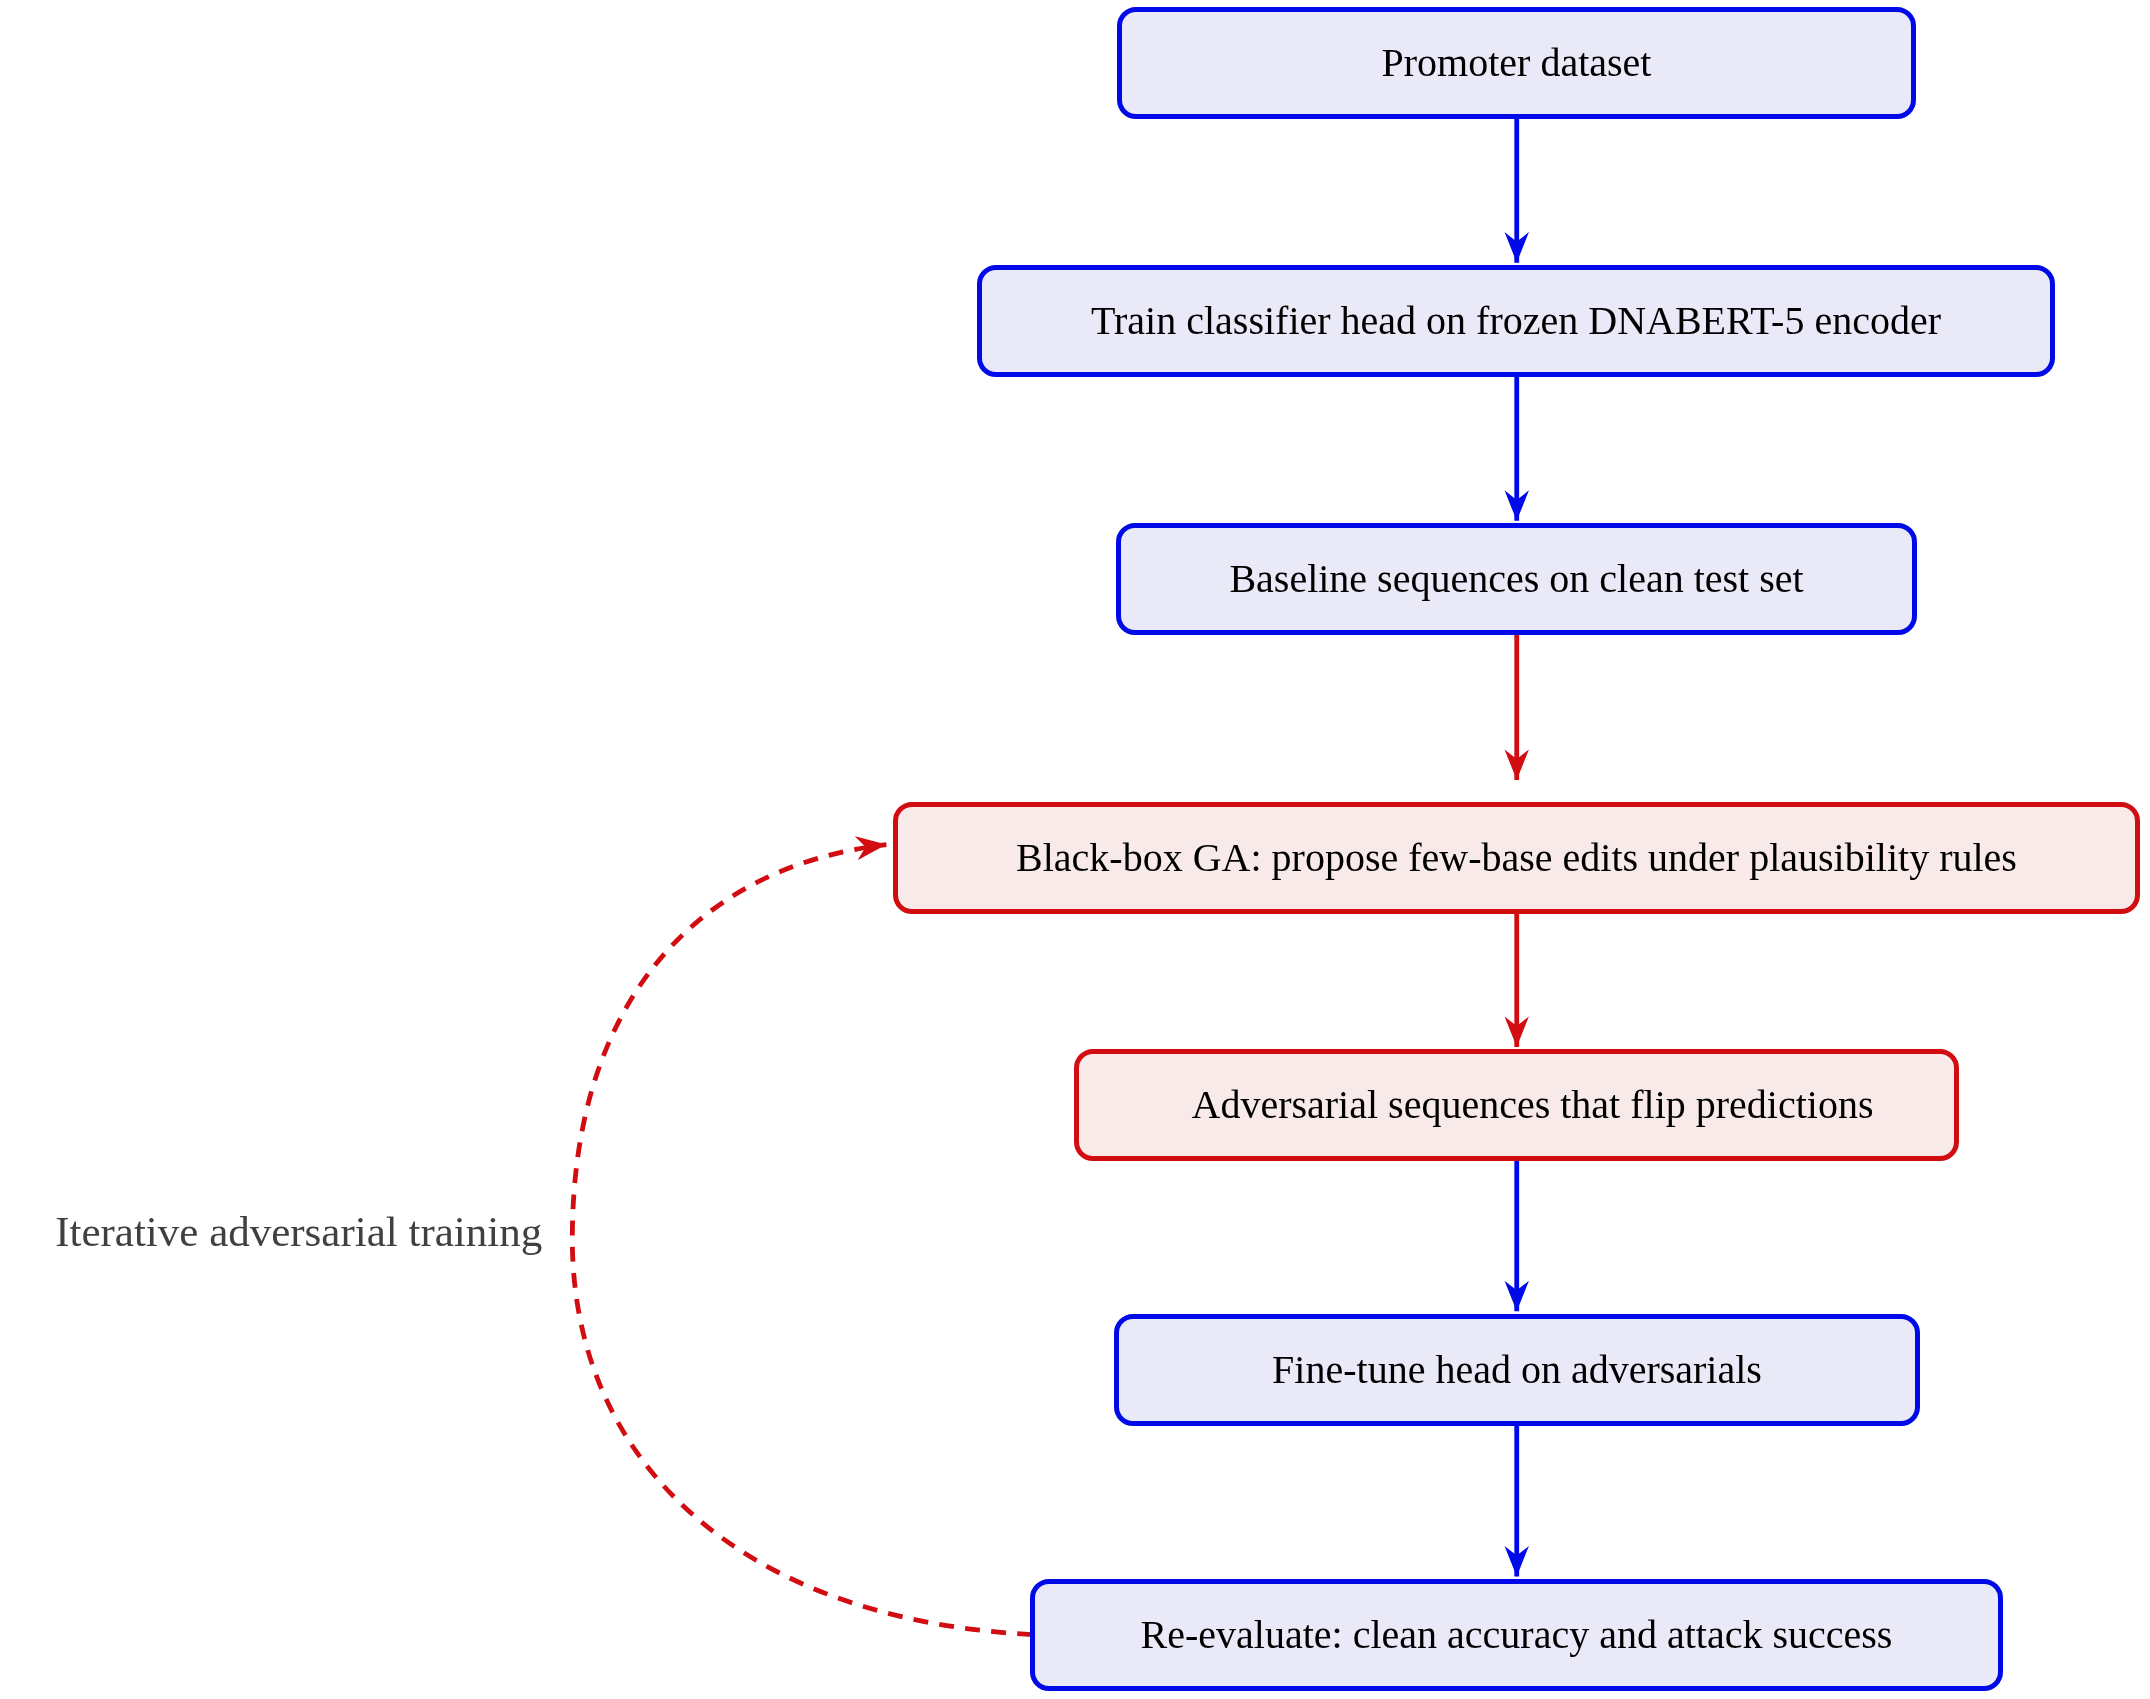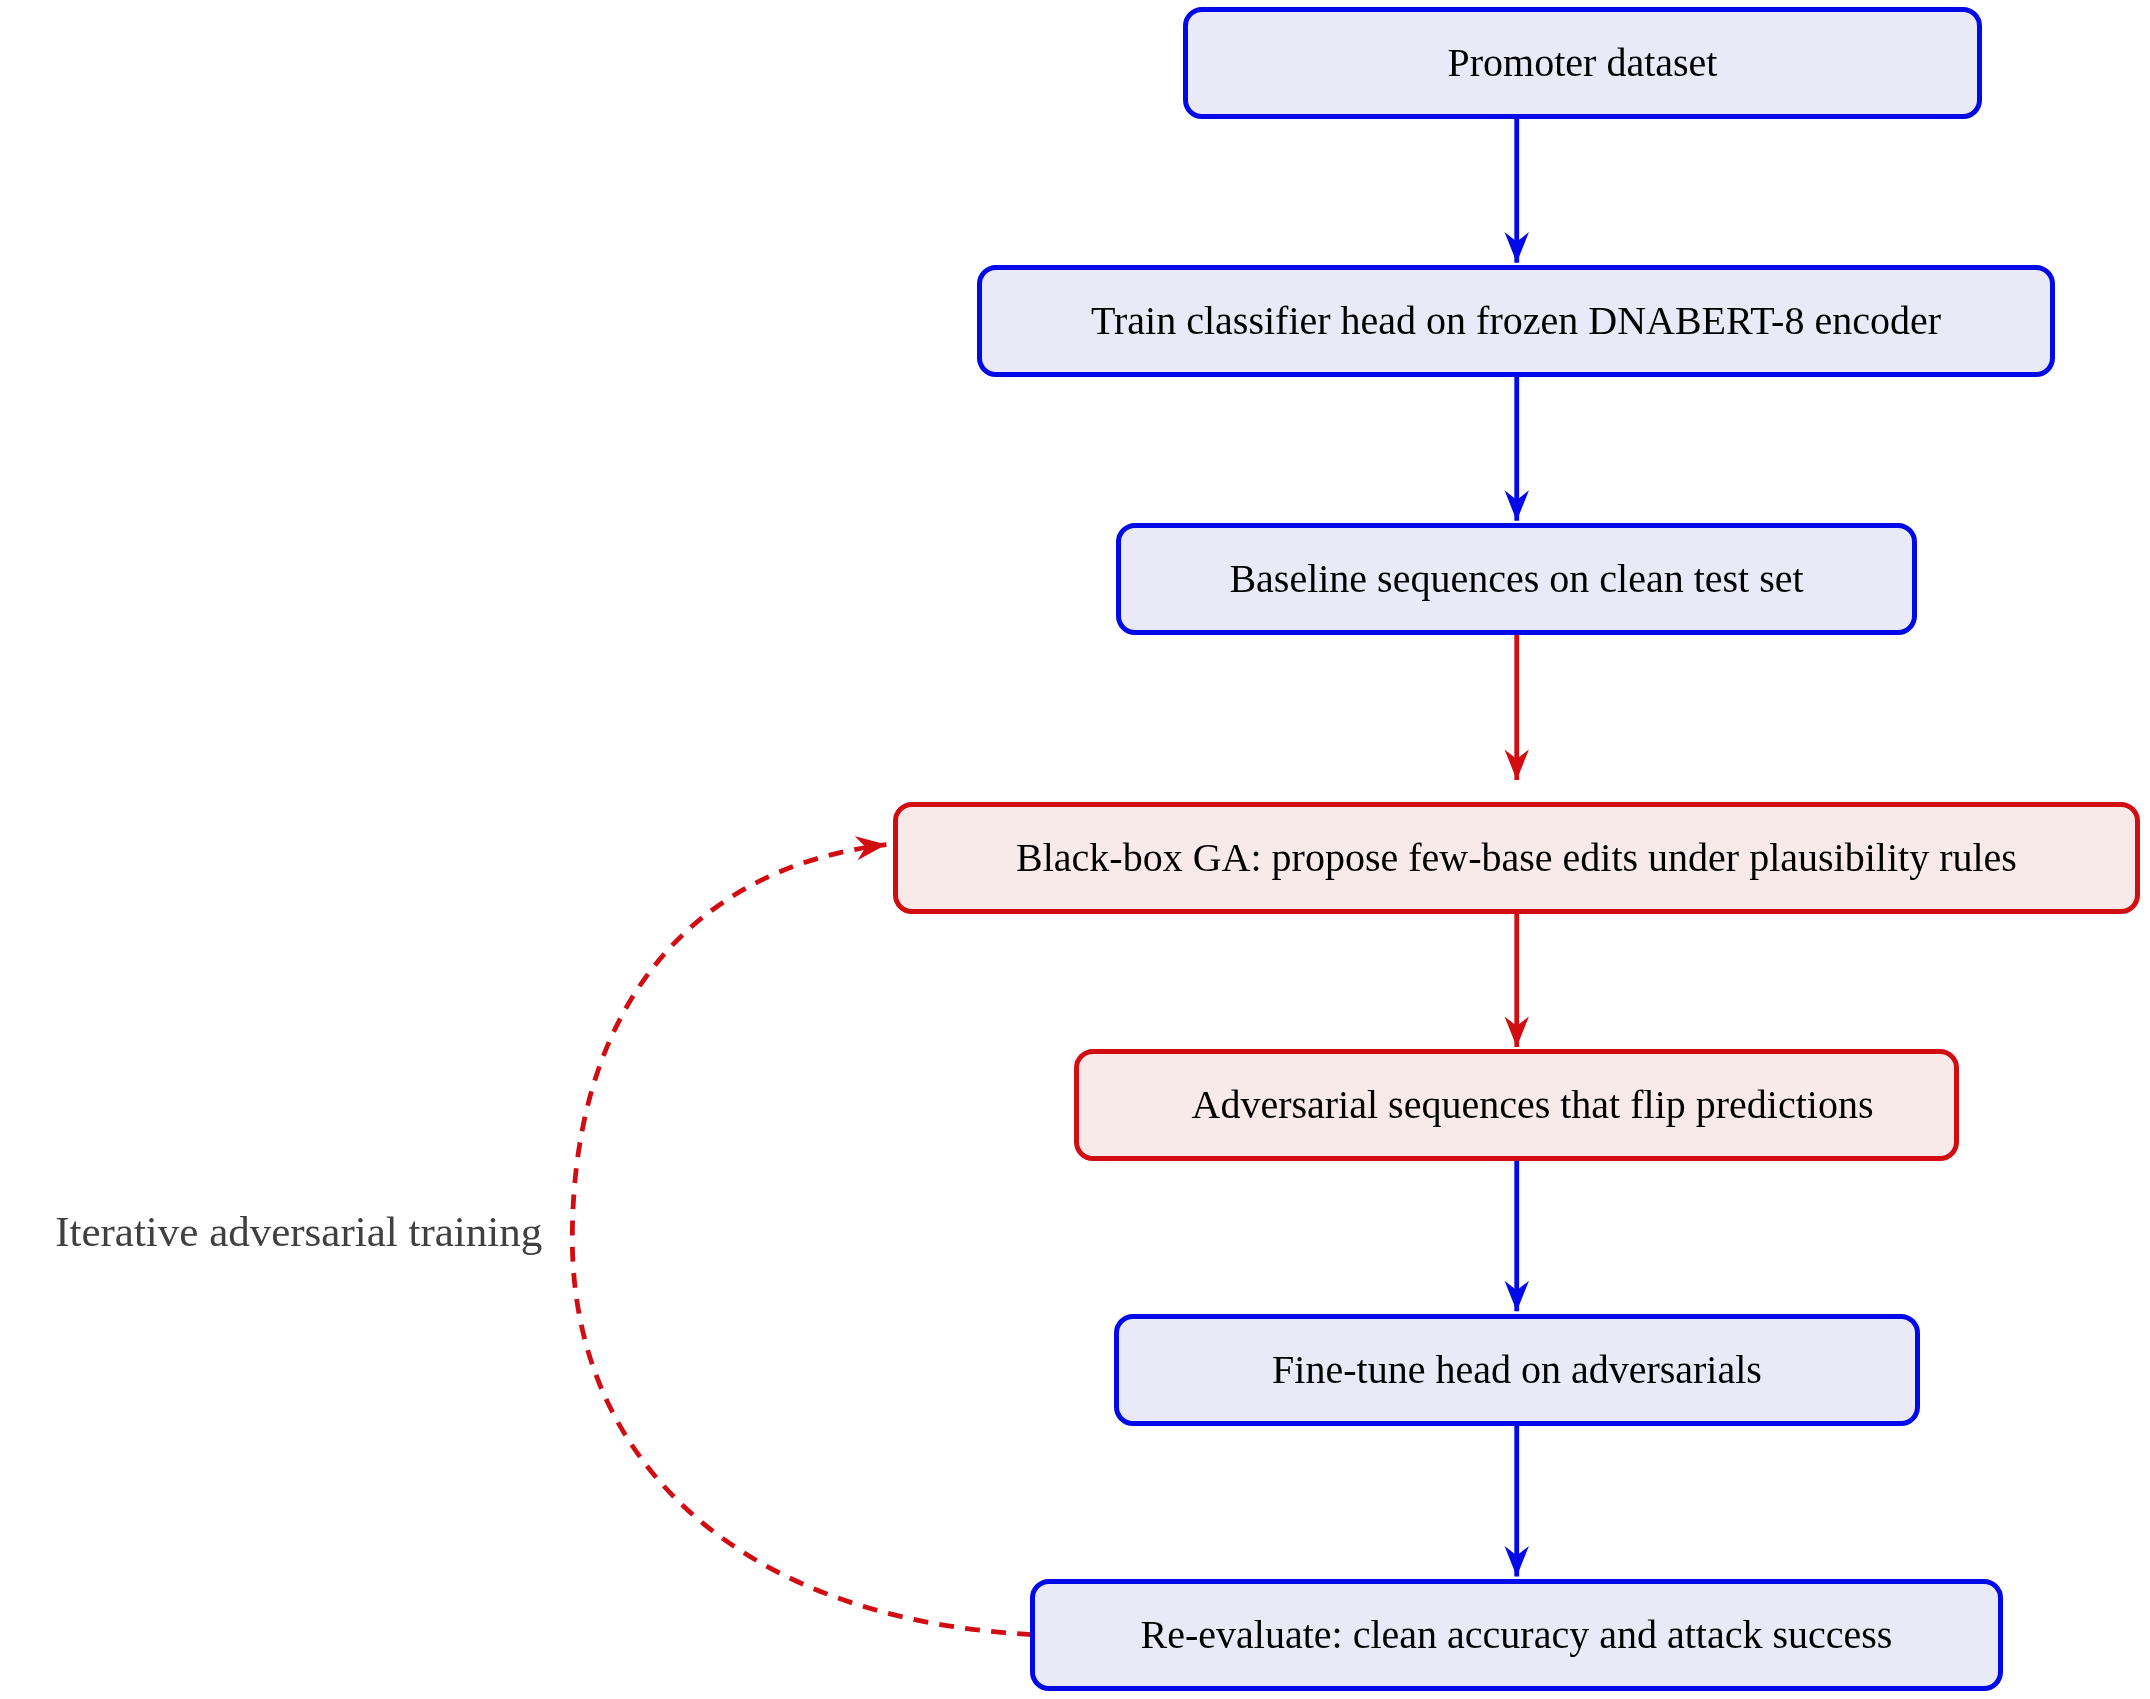--- a/index.html
+++ b/index.html
@@ -39,21 +39,21 @@
   }
   .node--blue {
     background: #e9e9f8;
     border: 5.7px solid #0009e8;
   }
   .node--red {
     background: #f9eaea;
     border: 5.7px solid #d20d12;
   }
   
-  .node-1 { left: 1183px; top: 7px;   width: 799px; }
+  .node-1 { left: 1117px; top: 7px;   width: 799px; }
   .node-2 { left: 977px; top: 265px;  width: 1078px; }
   .node-3 { left: 1116px; top: 523px; width: 801px; }
   .node-4 { left: 893px; top: 802px; width: 1247px; }
   .node-5 { left: 1074px; top: 1049px; width: 885px; padding-left: 32px; }
   .node-6 { left: 1114px; top: 1314px; width: 806px; }
   .node-7 { left: 1030px; top: 1579px; width: 973px; }
 
   .loop-label {
     position: absolute;
     left: 8.7px;
@@ -90,21 +90,21 @@
     <line x1="3477" y1="3266" x2="3477" y2="3614" stroke="#0009e8" stroke-width="11" marker-end="url(#ah-blue)"></line>
 
     <path d="M 2366,3747 C 1690,3712 1312,3345 1312,2840 C 1312,2330 1566,1992 2032,1936" fill="none" stroke="#d20d12" stroke-width="11" stroke-dasharray="34 26" marker-end="url(#ah-red)"></path>
   </svg>
 
   <div class="node node--blue node-1">
     <span>Promoter dataset</span>
   </div>
 
   <div class="node node--blue node-2">
-    <span>Train classifier head on frozen DNABERT-8 encoder</span>
+    <span>Train classifier head on frozen DNABERT-5 encoder</span>
   </div>
 
   <div class="node node--blue node-3">
     <span>Baseline sequences on clean test set</span>
   </div>
 
   <div class="node node--red node-4">
     <span>Black-box GA: propose few-base edits under plausibility rules</span>
   </div>
 

